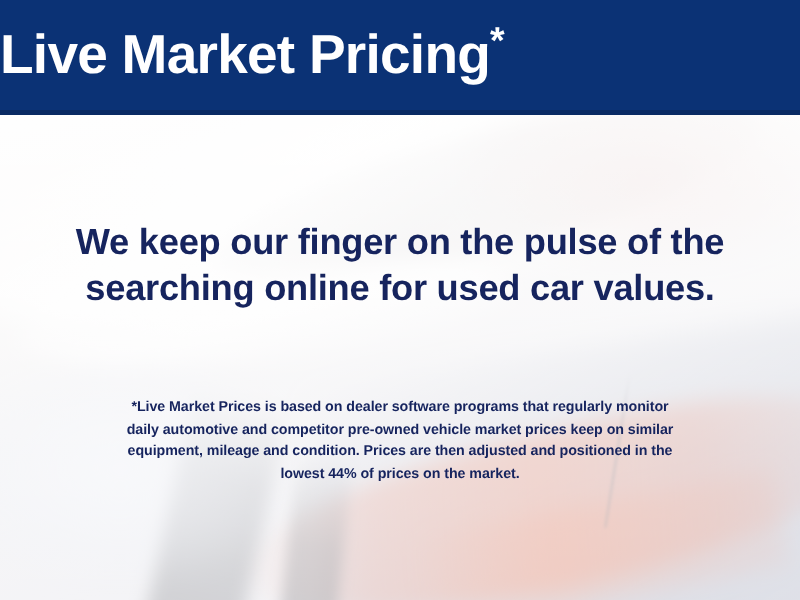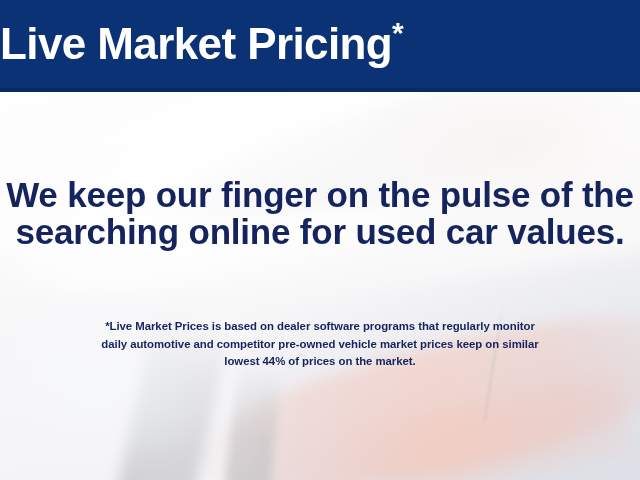--- a/index.html
+++ b/index.html
@@ -265,21 +265,21 @@
 
   
   .headline {
     position: absolute;
     left: 0;
     top: 176px;
     width: 640px;
     z-index: 4;
     text-align: center;
     color: #16245e;
-    font-size: 35px;
+    font-size: 29px;
     font-weight: bold;
     line-height: 37px;
     letter-spacing: -0.2px;
   }
 
   .headline .hl-line {
     display: block;
     white-space: nowrap;
   }
 
@@ -330,16 +330,17 @@
   <div class="banner-underline"></div>
 
   <div class="headline">
     <span class="hl-line">We keep our finger on the pulse of the</span>
     <span class="hl-line">searching online for used car values.</span>
   </div>
 
   <div class="disclaimer">
     <span class="dl-line">*Live Market Prices is based on dealer software programs that regularly monitor</span>
     <span class="dl-line">daily automotive and competitor pre-owned vehicle market prices keep on similar</span>
+    <span class="dl-line">equipment, mileage and condition. Prices are then adjusted and positioned in the</span>
     <span class="dl-line">lowest 44% of prices on the market.</span>
   </div>
 
 </div>
 
 </body></html>

